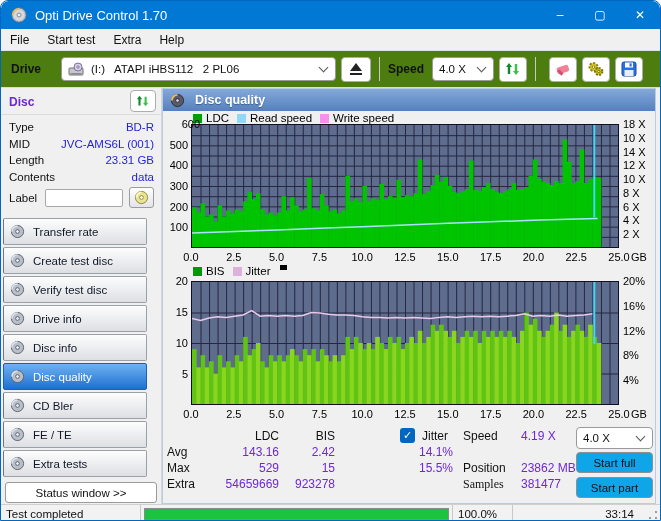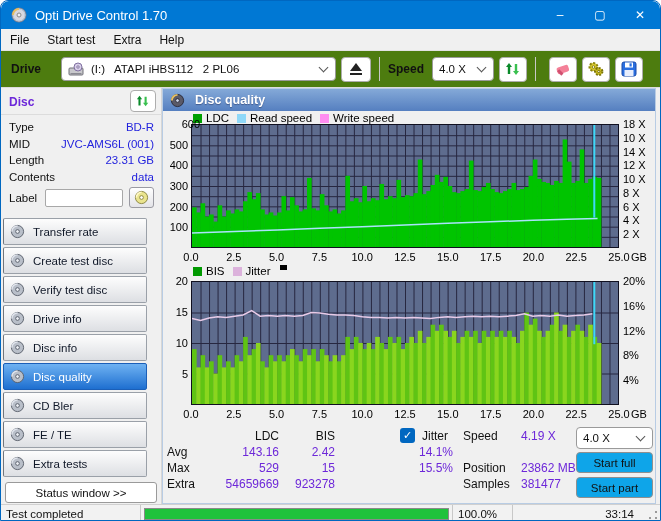--- a/index.html
+++ b/index.html
@@ -664,21 +664,21 @@
     <div class="stats">
       <span class="st ra" style="left:40px;top:4px;width:76px;font-weight:normal;">LDC</span>
       <span class="st ra" style="left:126px;top:4px;width:46px;">BIS</span>
       <div class="jitter-cb" style="left:237px;top:3px;">✓</div>
       <span class="st" style="left:259px;top:4px;">Jitter</span>
 
       <span class="st" style="left:300px;top:4px;">Speed</span>
       <span class="st num" style="left:358px;top:4px;">4.19 X</span>
       <span class="st" style="left:300px;top:36px;">Position</span>
       <span class="st num" style="left:358px;top:36px;">23862 MB</span>
-      <span class="st" style="left:300px;top:52px;">Samples</span>
+      <span class="st" style="left:300px;top:52px;font-family:Liberation Serif, serif;">Samples</span>
       <span class="st num" style="left:358px;top:52px;">381477</span>
 
       <div id="stat-rows">
           <span class="st" style="left:4px;top:20px;">Avg</span>
           <span class="st num ra" style="left:40px;top:20px;width:76px;">143.16</span>
           <span class="st num ra" style="left:126px;top:20px;width:46px;">2.42</span>
           <span class="st num ra" style="left:210px;top:20px;width:80px;">14.1%</span>
           <span class="st" style="left:4px;top:36px;">Max</span>
           <span class="st num ra" style="left:40px;top:36px;width:76px;">529</span>
           <span class="st num ra" style="left:126px;top:36px;width:46px;">15</span>

